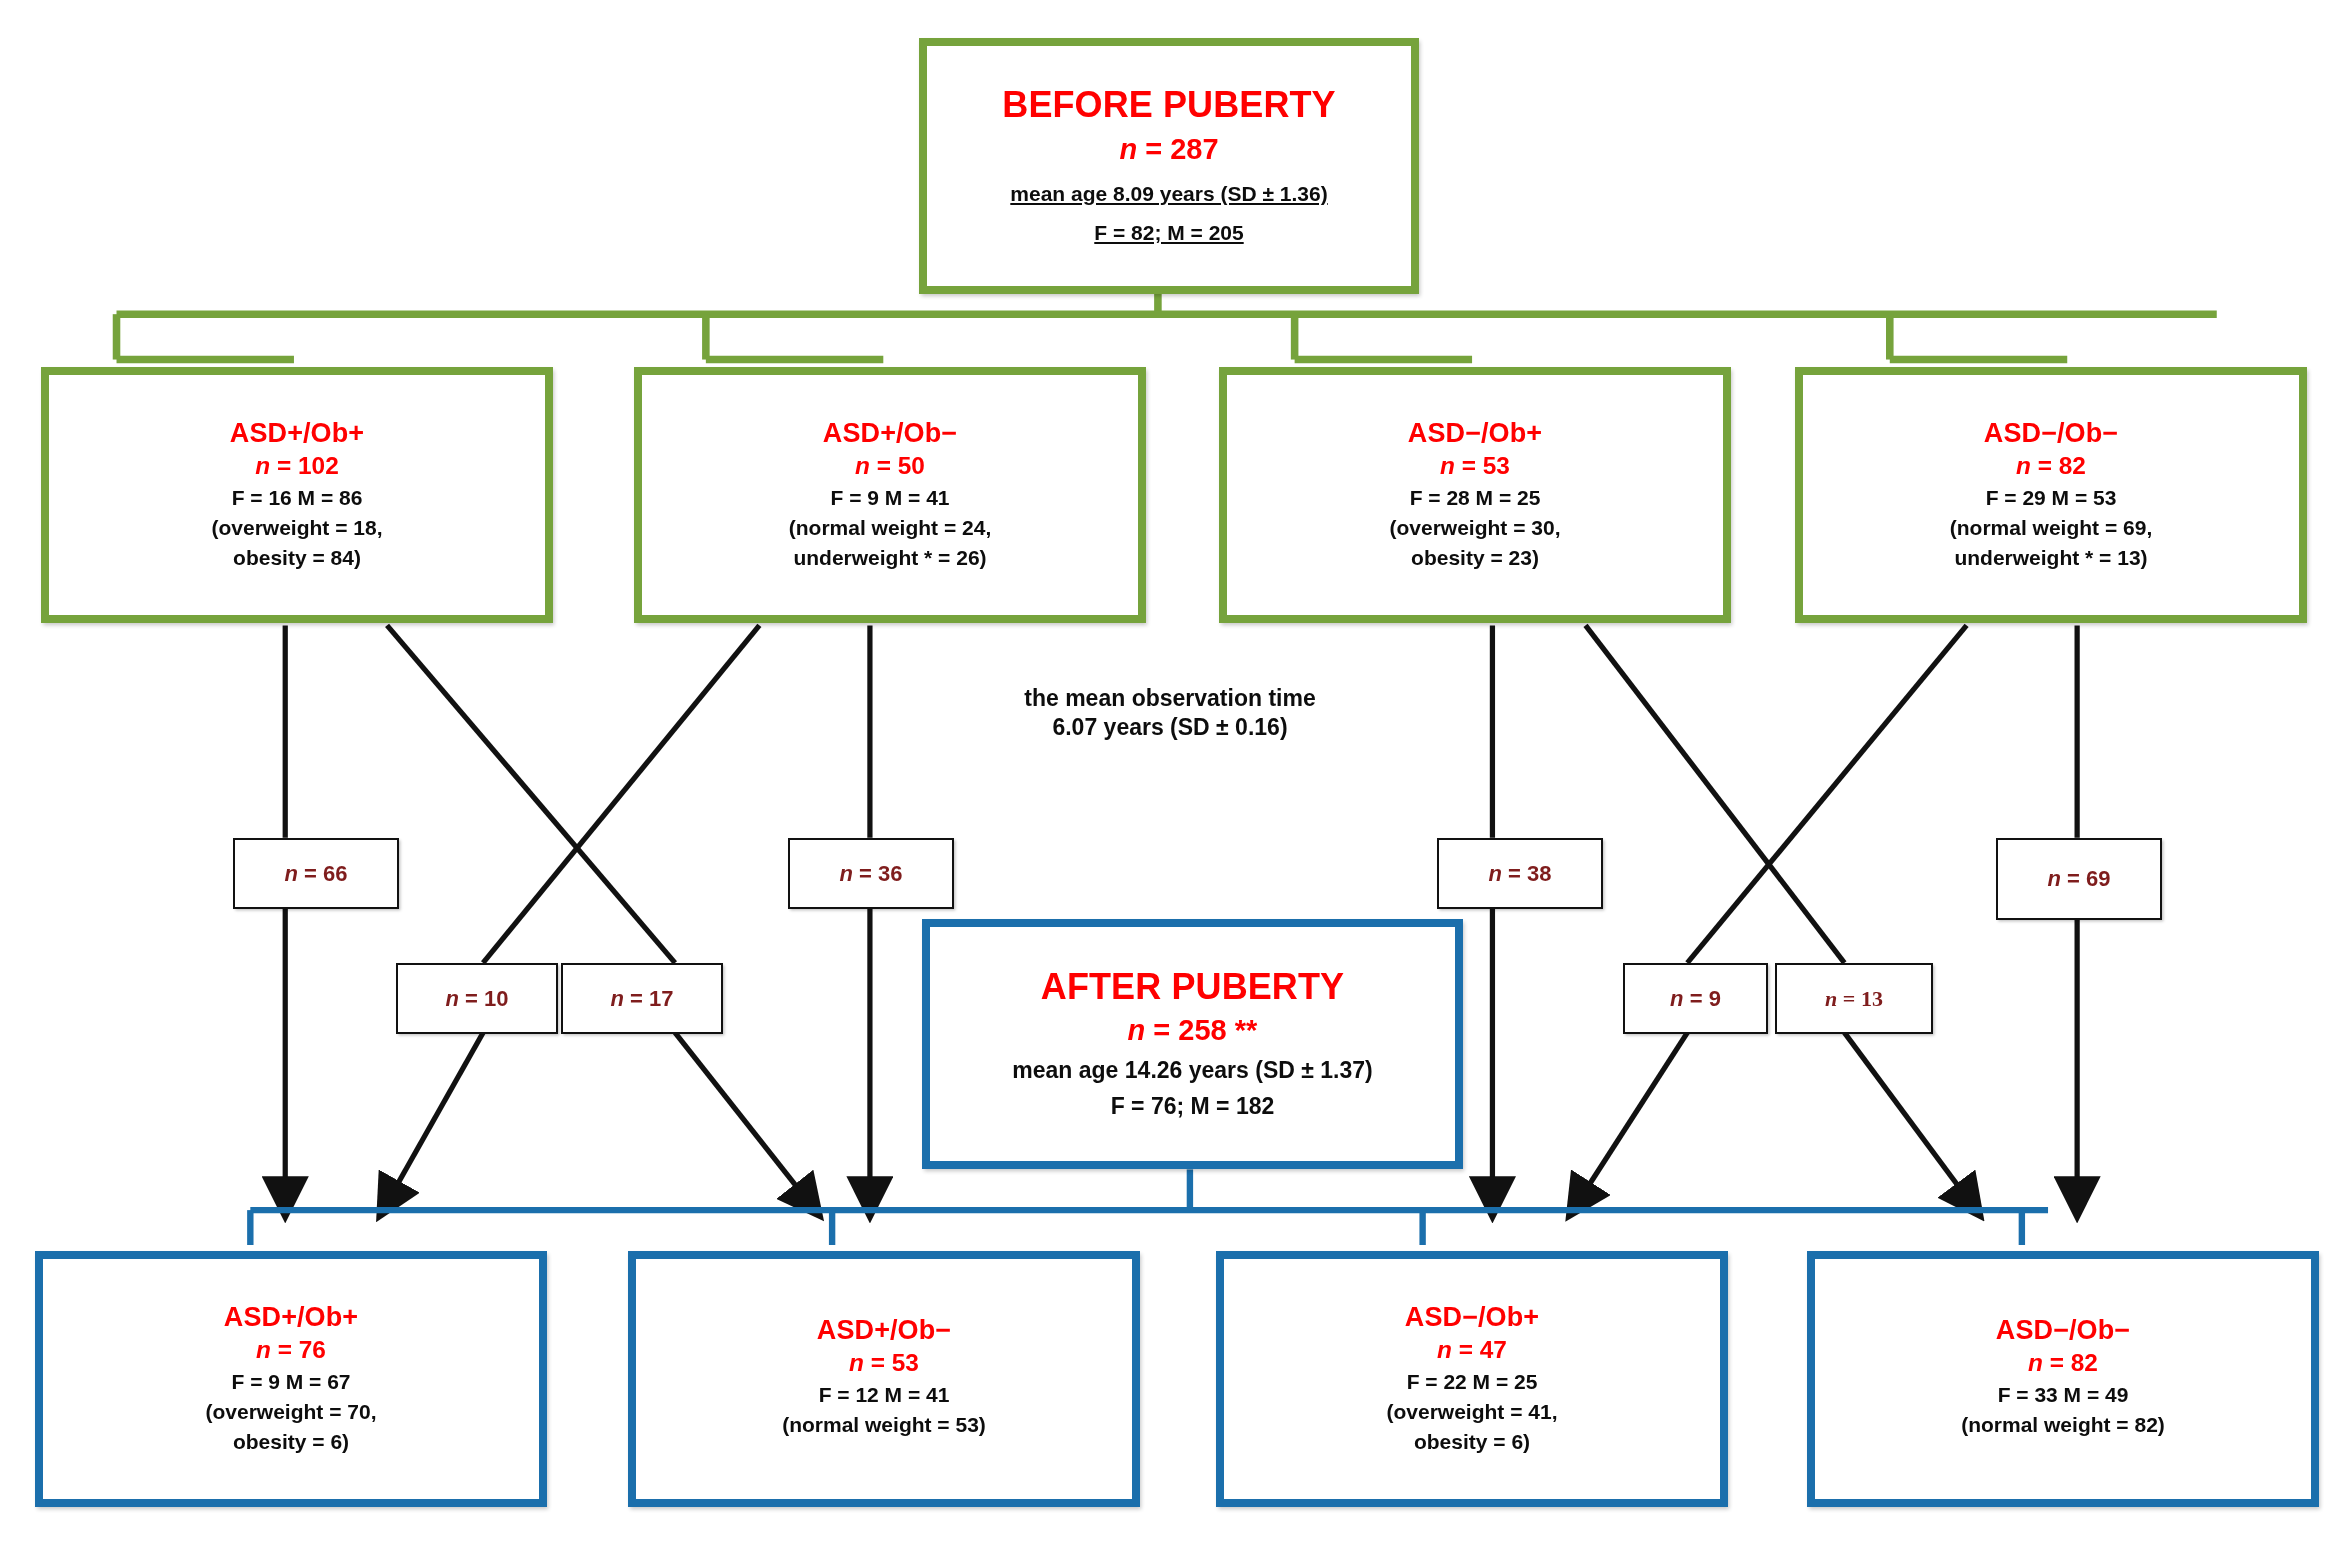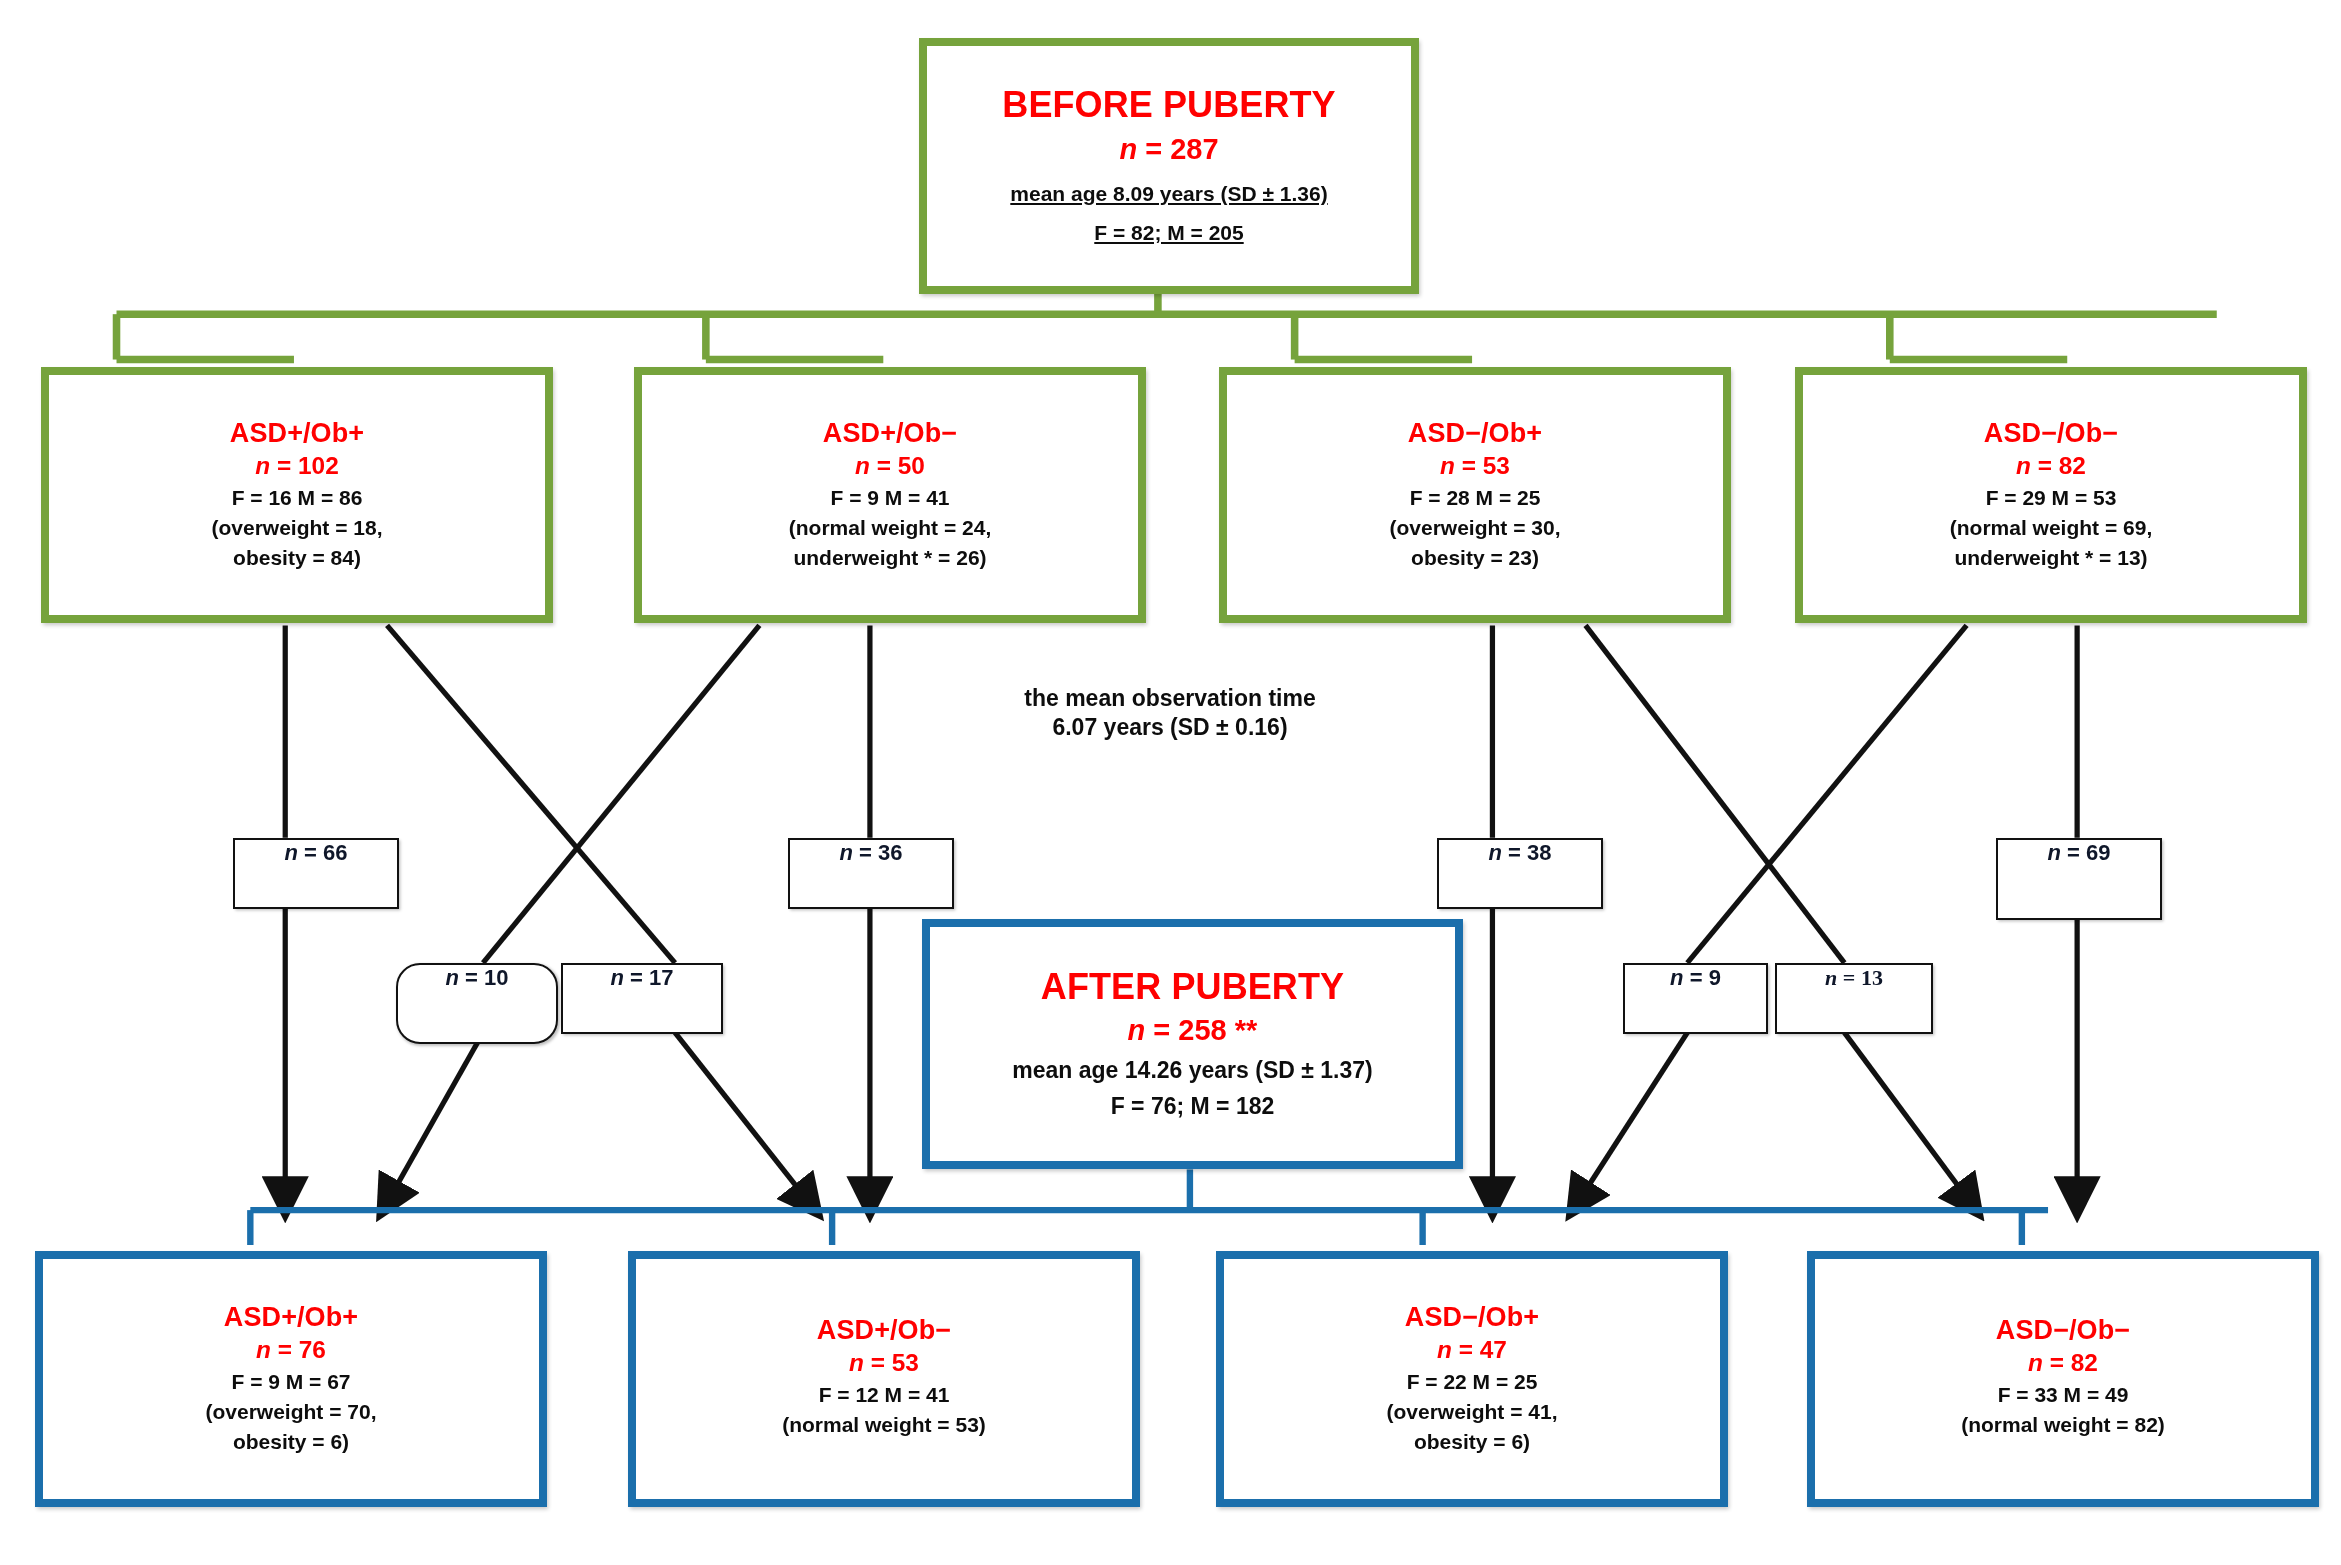--- a/index.html
+++ b/index.html
@@ -42,22 +42,22 @@
 
   
   .grp .ttl{font-size:27px;}
   .grp .nline{font-size:24.4px;margin-top:4.7px;}
   .grp .det{font-size:21px;margin-top:4.7px;}
 
   
   .tag{
     position:absolute;z-index:4;box-sizing:border-box;
     background:#ffffff;border:2.9px solid #111111;
-    display:flex;align-items:flex-start;justify-content:center;
-    font-size:22px;font-weight:bold;color:#0f172a;
+    display:flex;align-items:center;justify-content:center;
+    font-size:22px;font-weight:bold;color:#7f1d1d;
     box-shadow:1.7px 1.7px 2.9px rgba(0,0,0,.25);
   }
   .tag i{font-style:italic;}
 
   
   .note{
     position:absolute;z-index:3;text-align:center;
     font-size:23px;font-weight:bold;color:#0d0d0d;line-height:1.25;
     background:transparent;
   }
@@ -165,21 +165,21 @@
   </div>
 
   <div class="note" style="left:943px;top:684px;width:454px;">
     <div>the mean observation time</div>
     <div>6.07 years (SD ± 0.16)</div>
   </div>
 
   <div class="tag" style="left:233px;top:838px;width:166px;height:71px;">
     <span><i>n</i> = 66</span>
   </div>
-  <div class="tag" style="left:396px;top:963px;width:162px;height:81px;border-radius:24px;">
+  <div class="tag" style="left:396px;top:963px;width:162px;height:71px;">
     <span><i>n</i> = 10</span>
   </div>
   <div class="tag" style="left:561px;top:963px;width:162px;height:71px;">
     <span><i>n</i> = 17</span>
   </div>
   <div class="tag" style="left:788px;top:838px;width:166px;height:71px;">
     <span><i>n</i> = 36</span>
   </div>
 
   <div class="tag" style="left:1437px;top:838px;width:166px;height:71px;">

